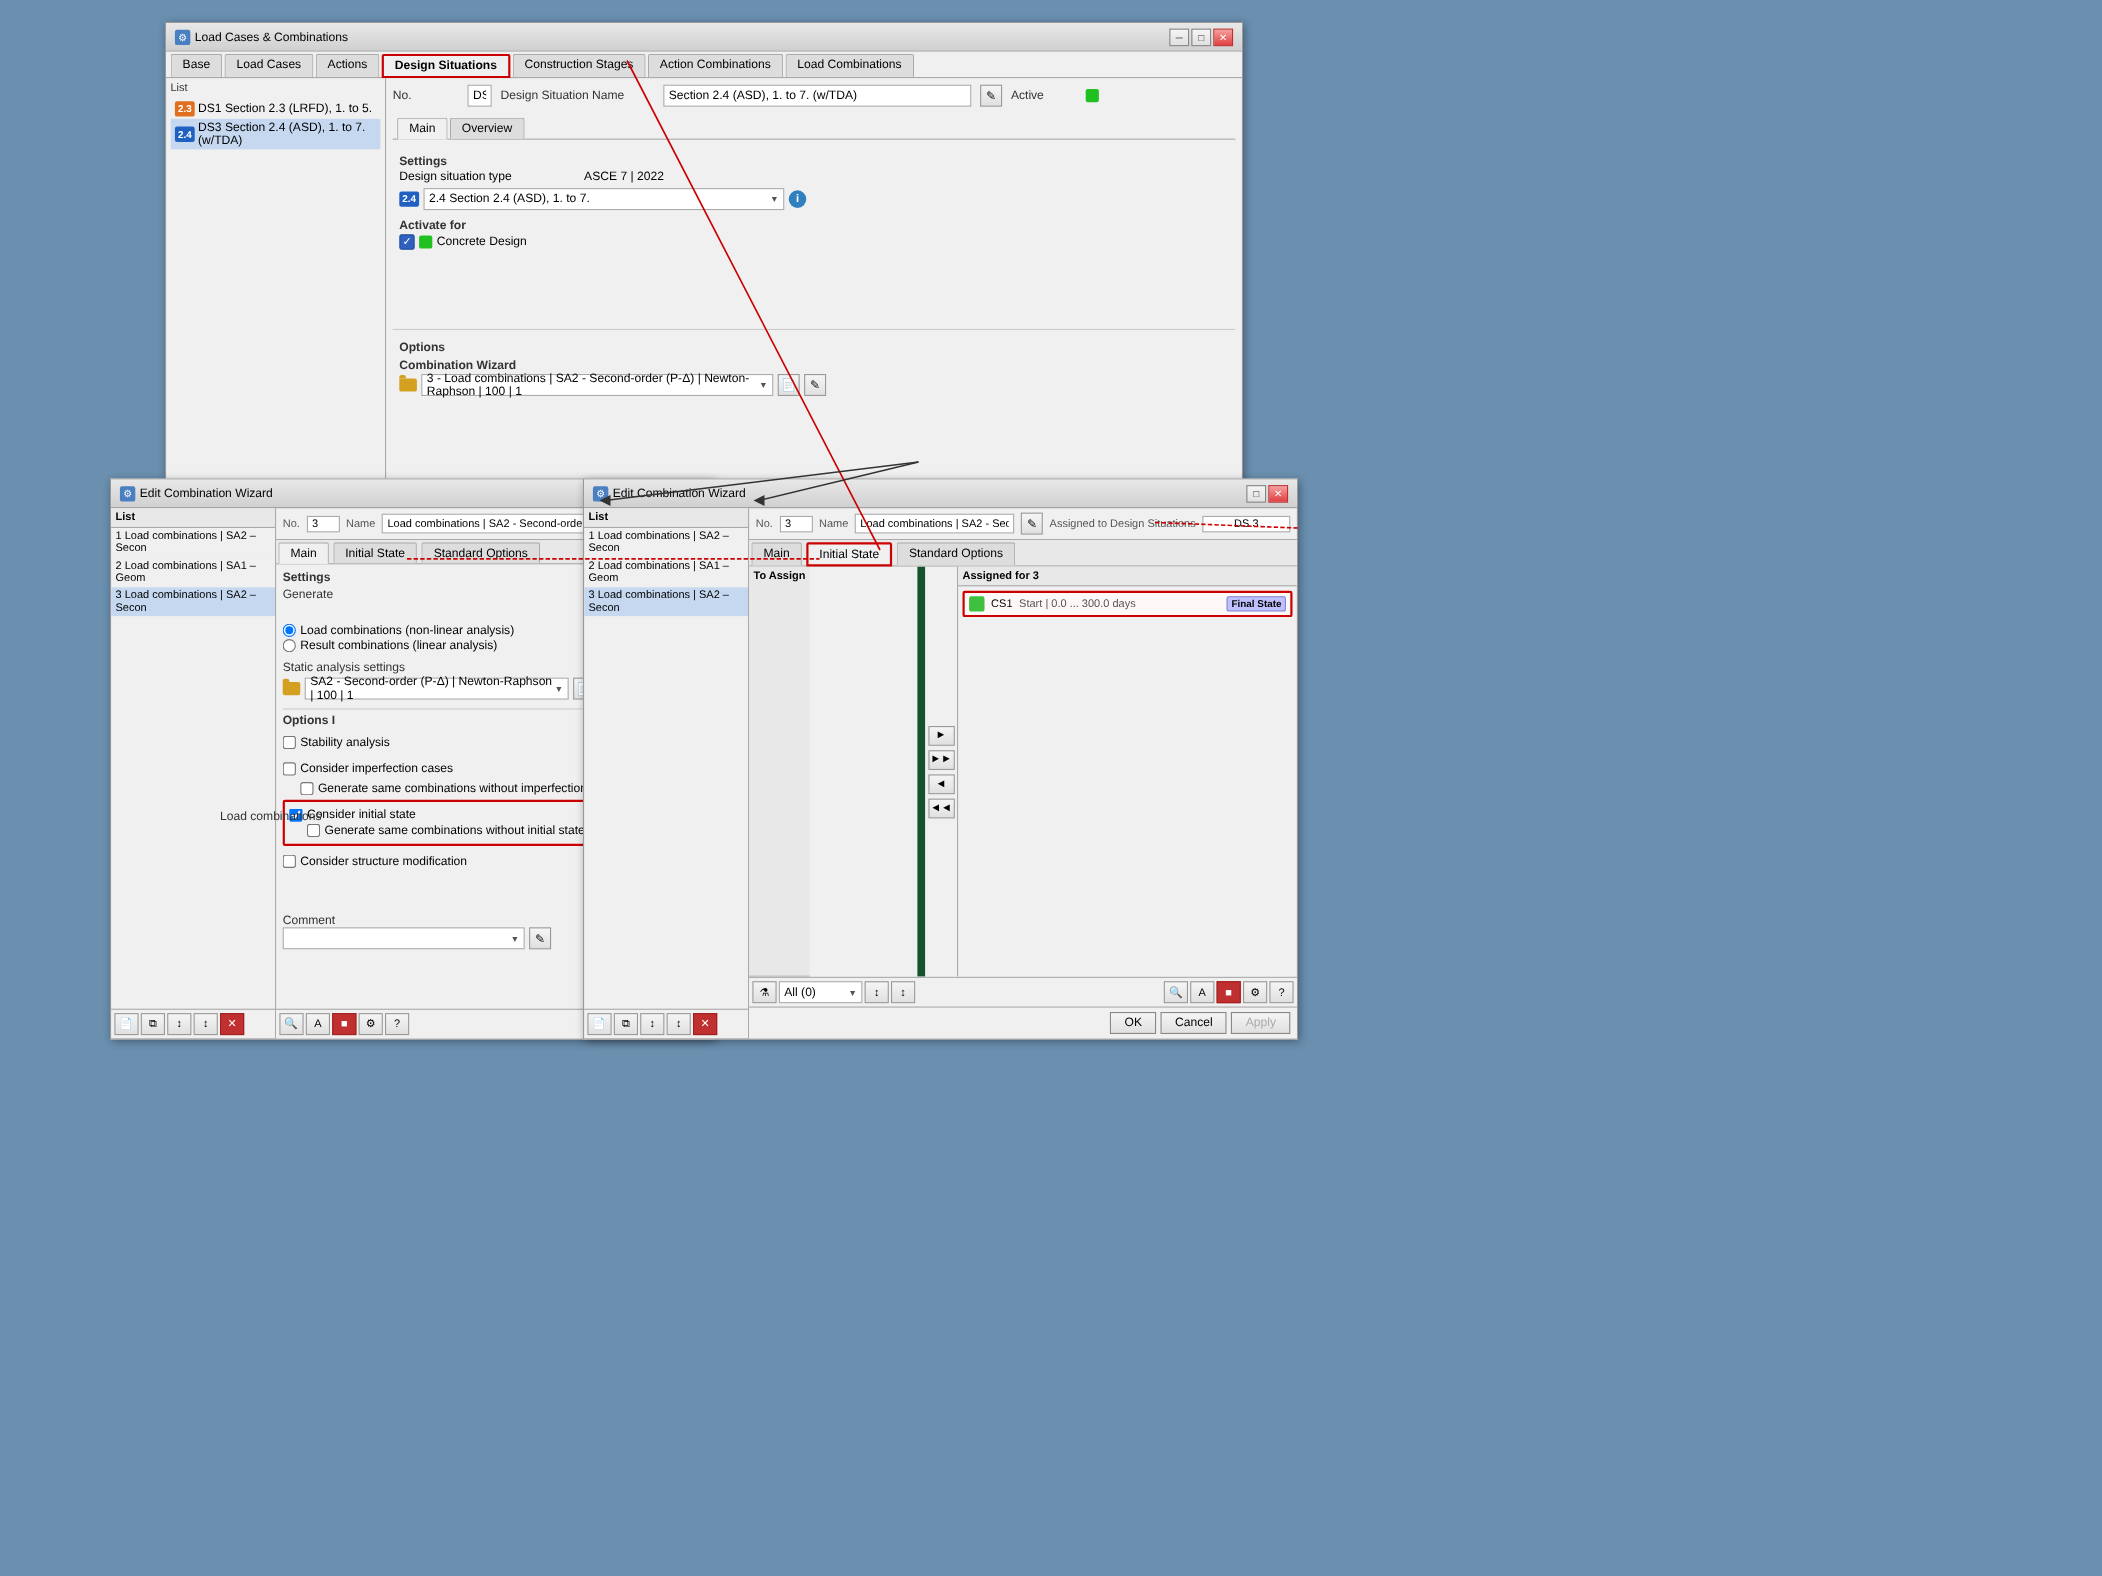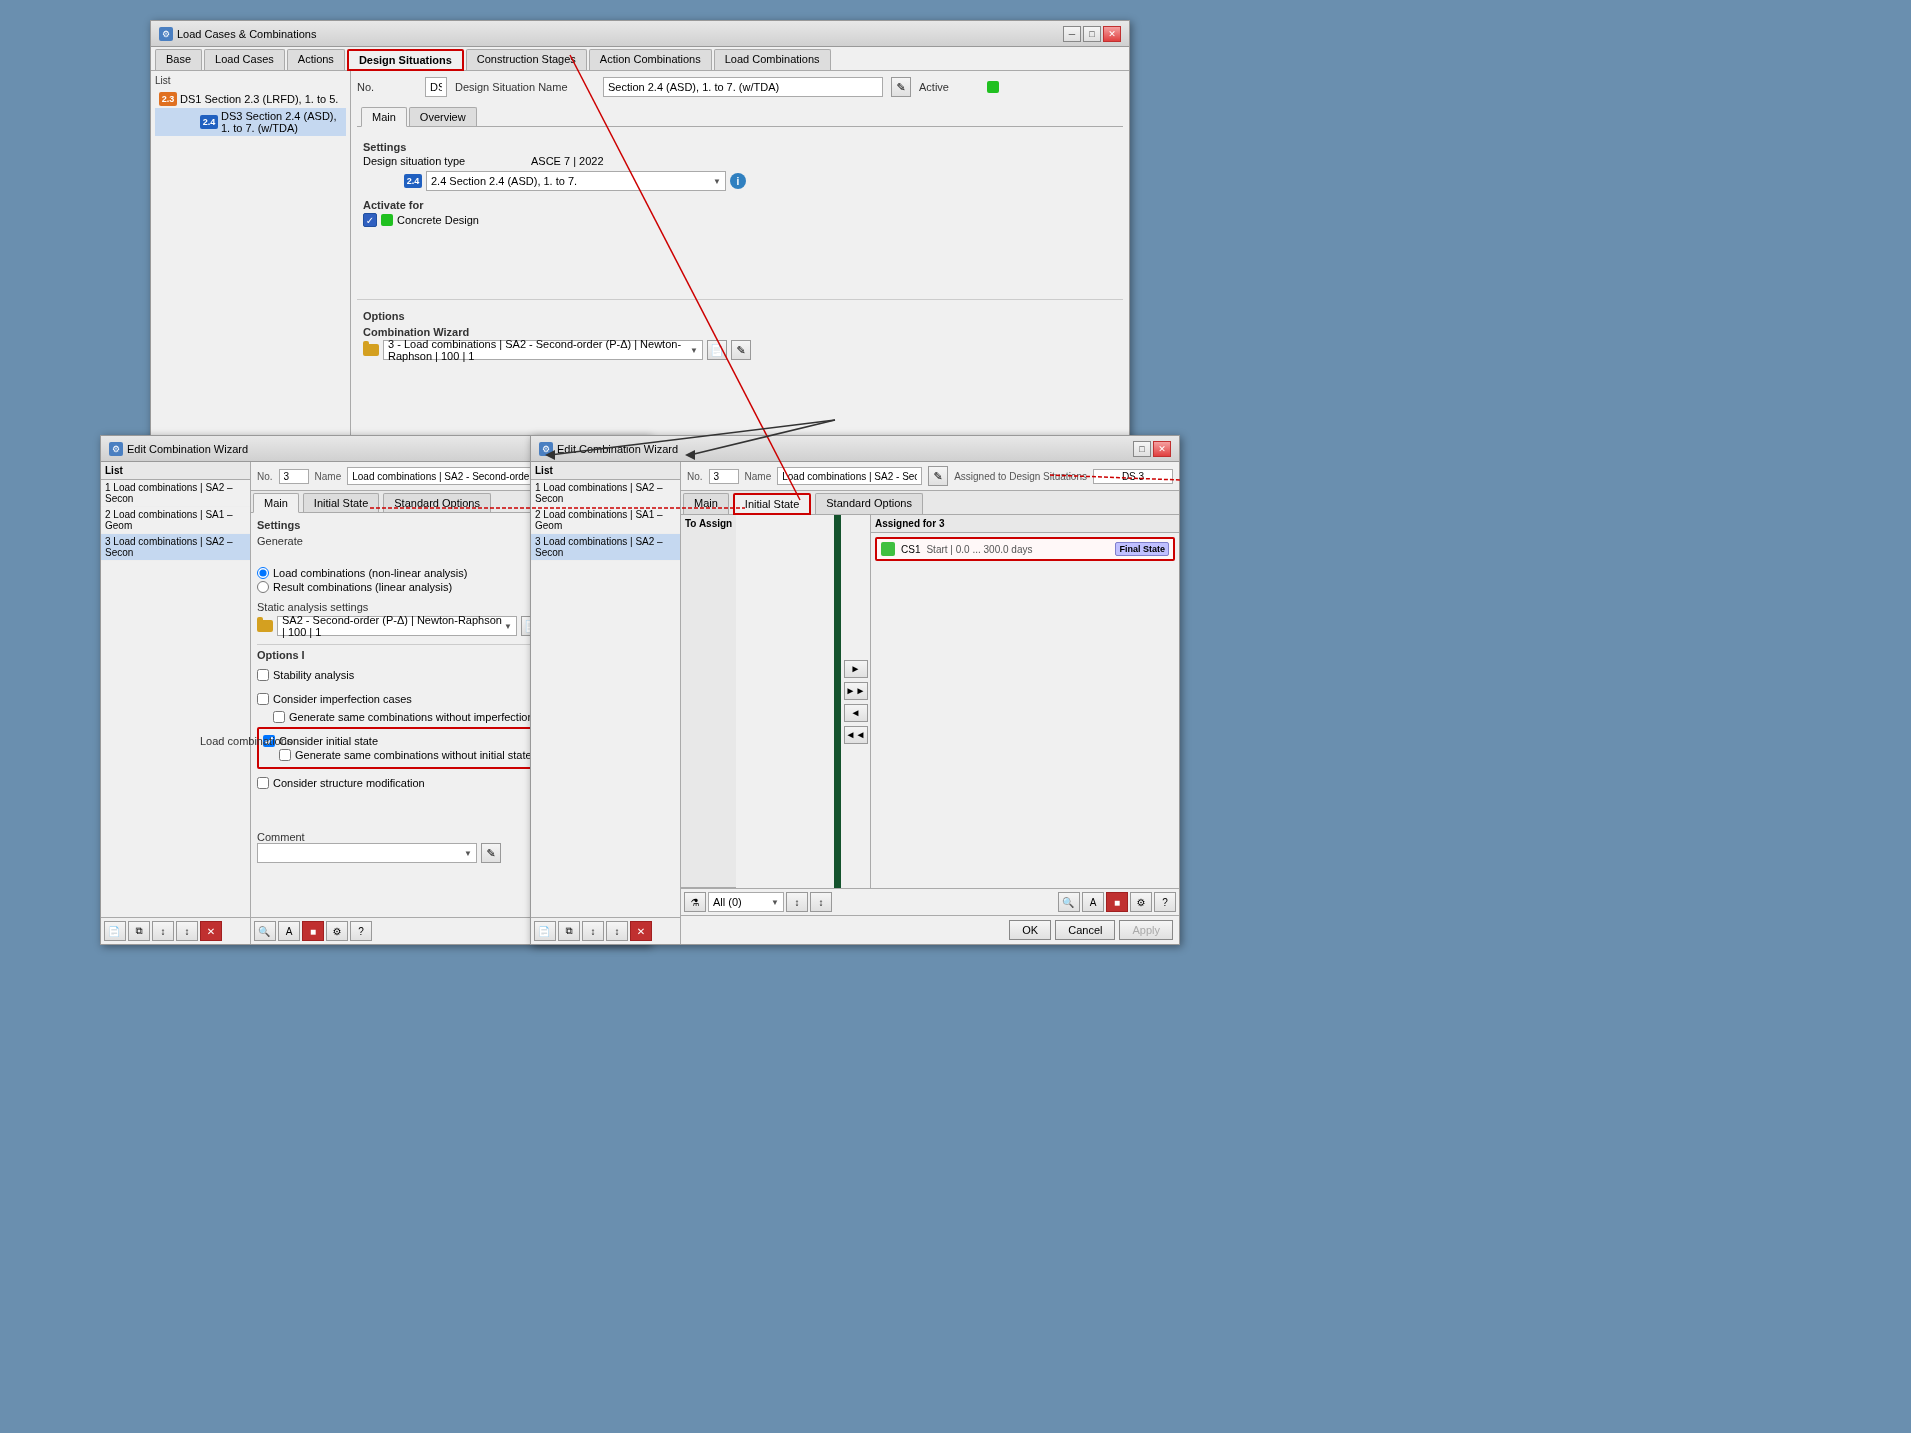--- a/index.html
+++ b/index.html
@@ -111,21 +111,21 @@
     }
     .list-item.selected { background: #c5d8f0; }
     .badge {
       display: inline-flex; align-items: center; justify-content: center;
       min-width: 18px; height: 14px;
       border-radius: 2px;
       font-size: 9px; font-weight: bold;
       color: white; padding: 0 2px;
     }
     .badge-orange { background: #e07020; }
-    .badge-blue { background: #2060c0; margin-left: 41px; }
+    .badge-blue { background: #2060c0; }
 
     
     .right-panel {
       flex: 1;
       padding: 6px;
       display: flex;
       flex-direction: column;
       gap: 4px;
     }
 
@@ -565,21 +565,21 @@
 
       <div style="padding: 6px;">
         <div class="section-title">Settings</div>
 
         <div class="form-row">
           <span style="min-width:160px">Design situation type</span>
           <span>ASCE 7 | 2022</span>
         </div>
         <div class="dropdown-row" style="margin-bottom: 8px;">
           <span class="badge badge-blue" style="font-size:9px">2.4</span>
-          <div class="static-select" style="width:300px">
+          <div class="static-select" style="width:328px">
             <span>2.4  Section 2.4 (ASD), 1. to 7.</span>
             <span class="static-select-arrow">▼</span>
           </div>
           <button class="info-btn">i</button>
         </div>
 
         <div class="section-title">Activate for</div>
         <div class="check-row">
           <div class="blue-check">✓</div>
           <div class="green-dot"></div>

